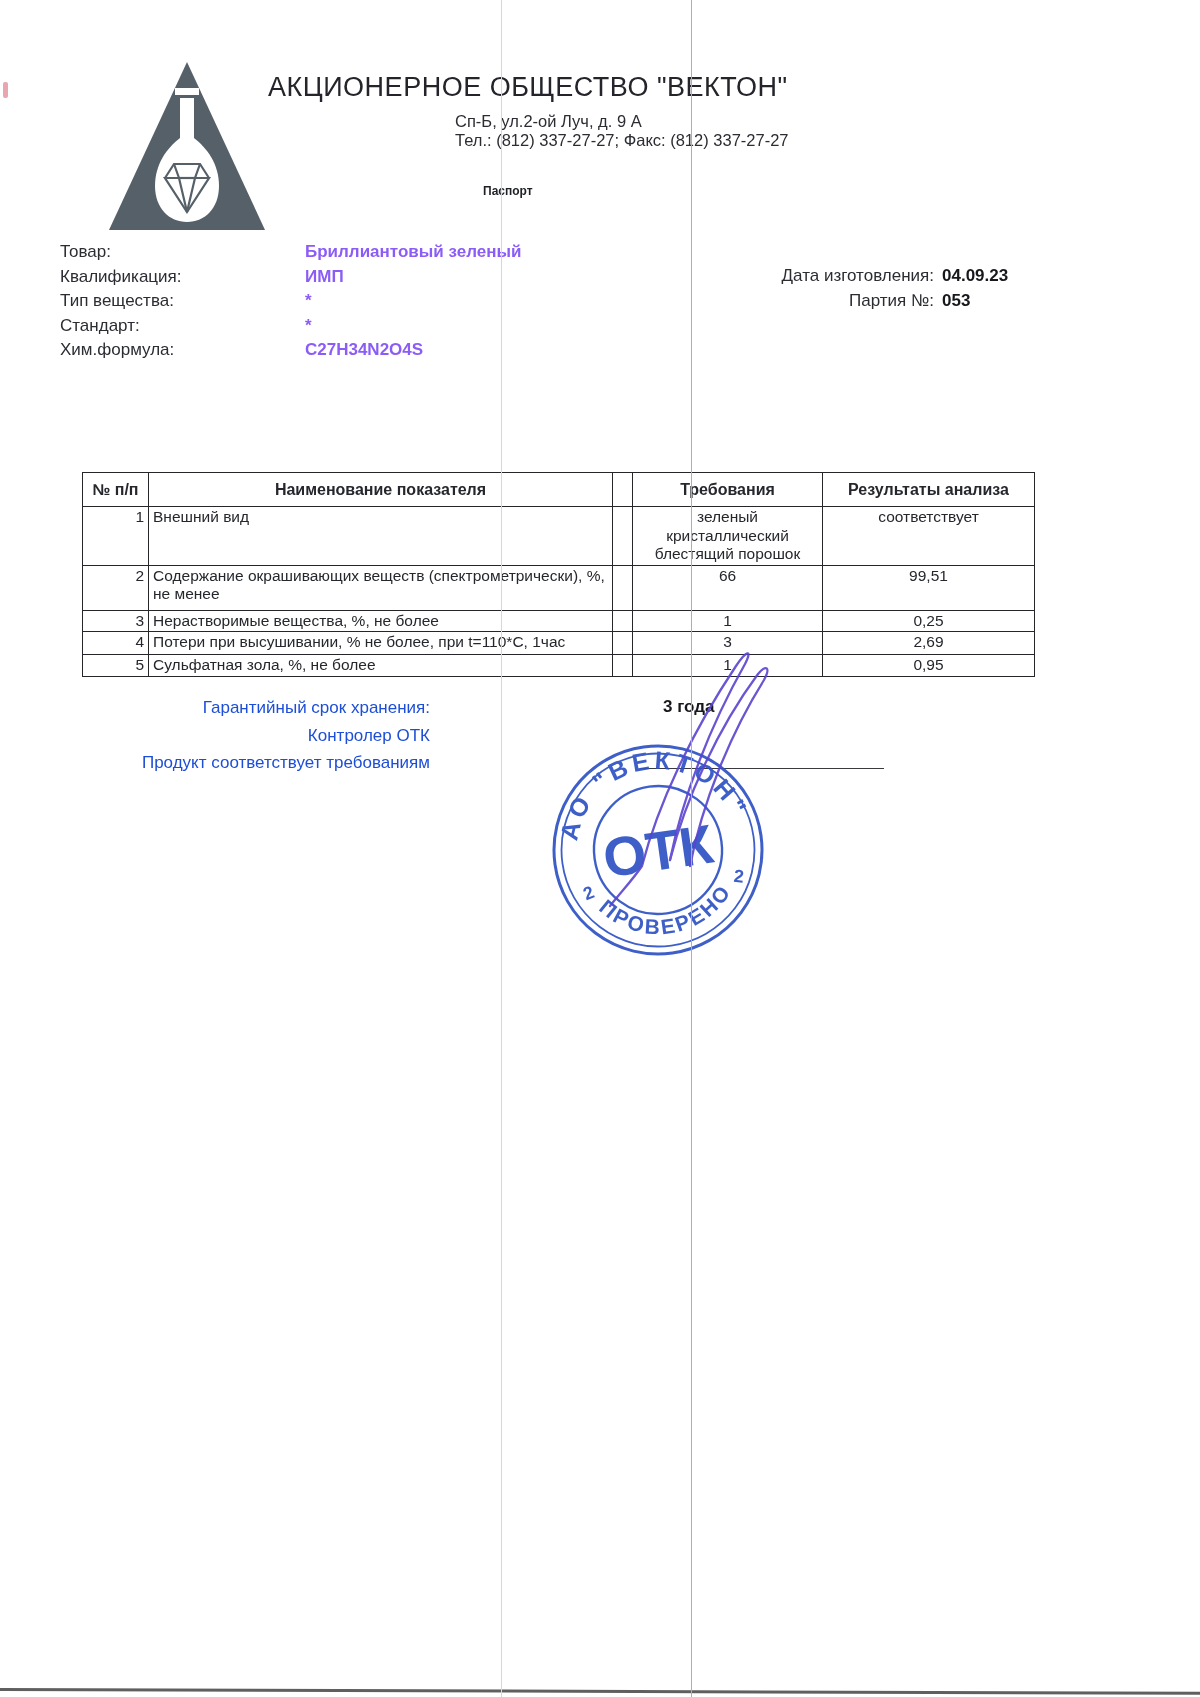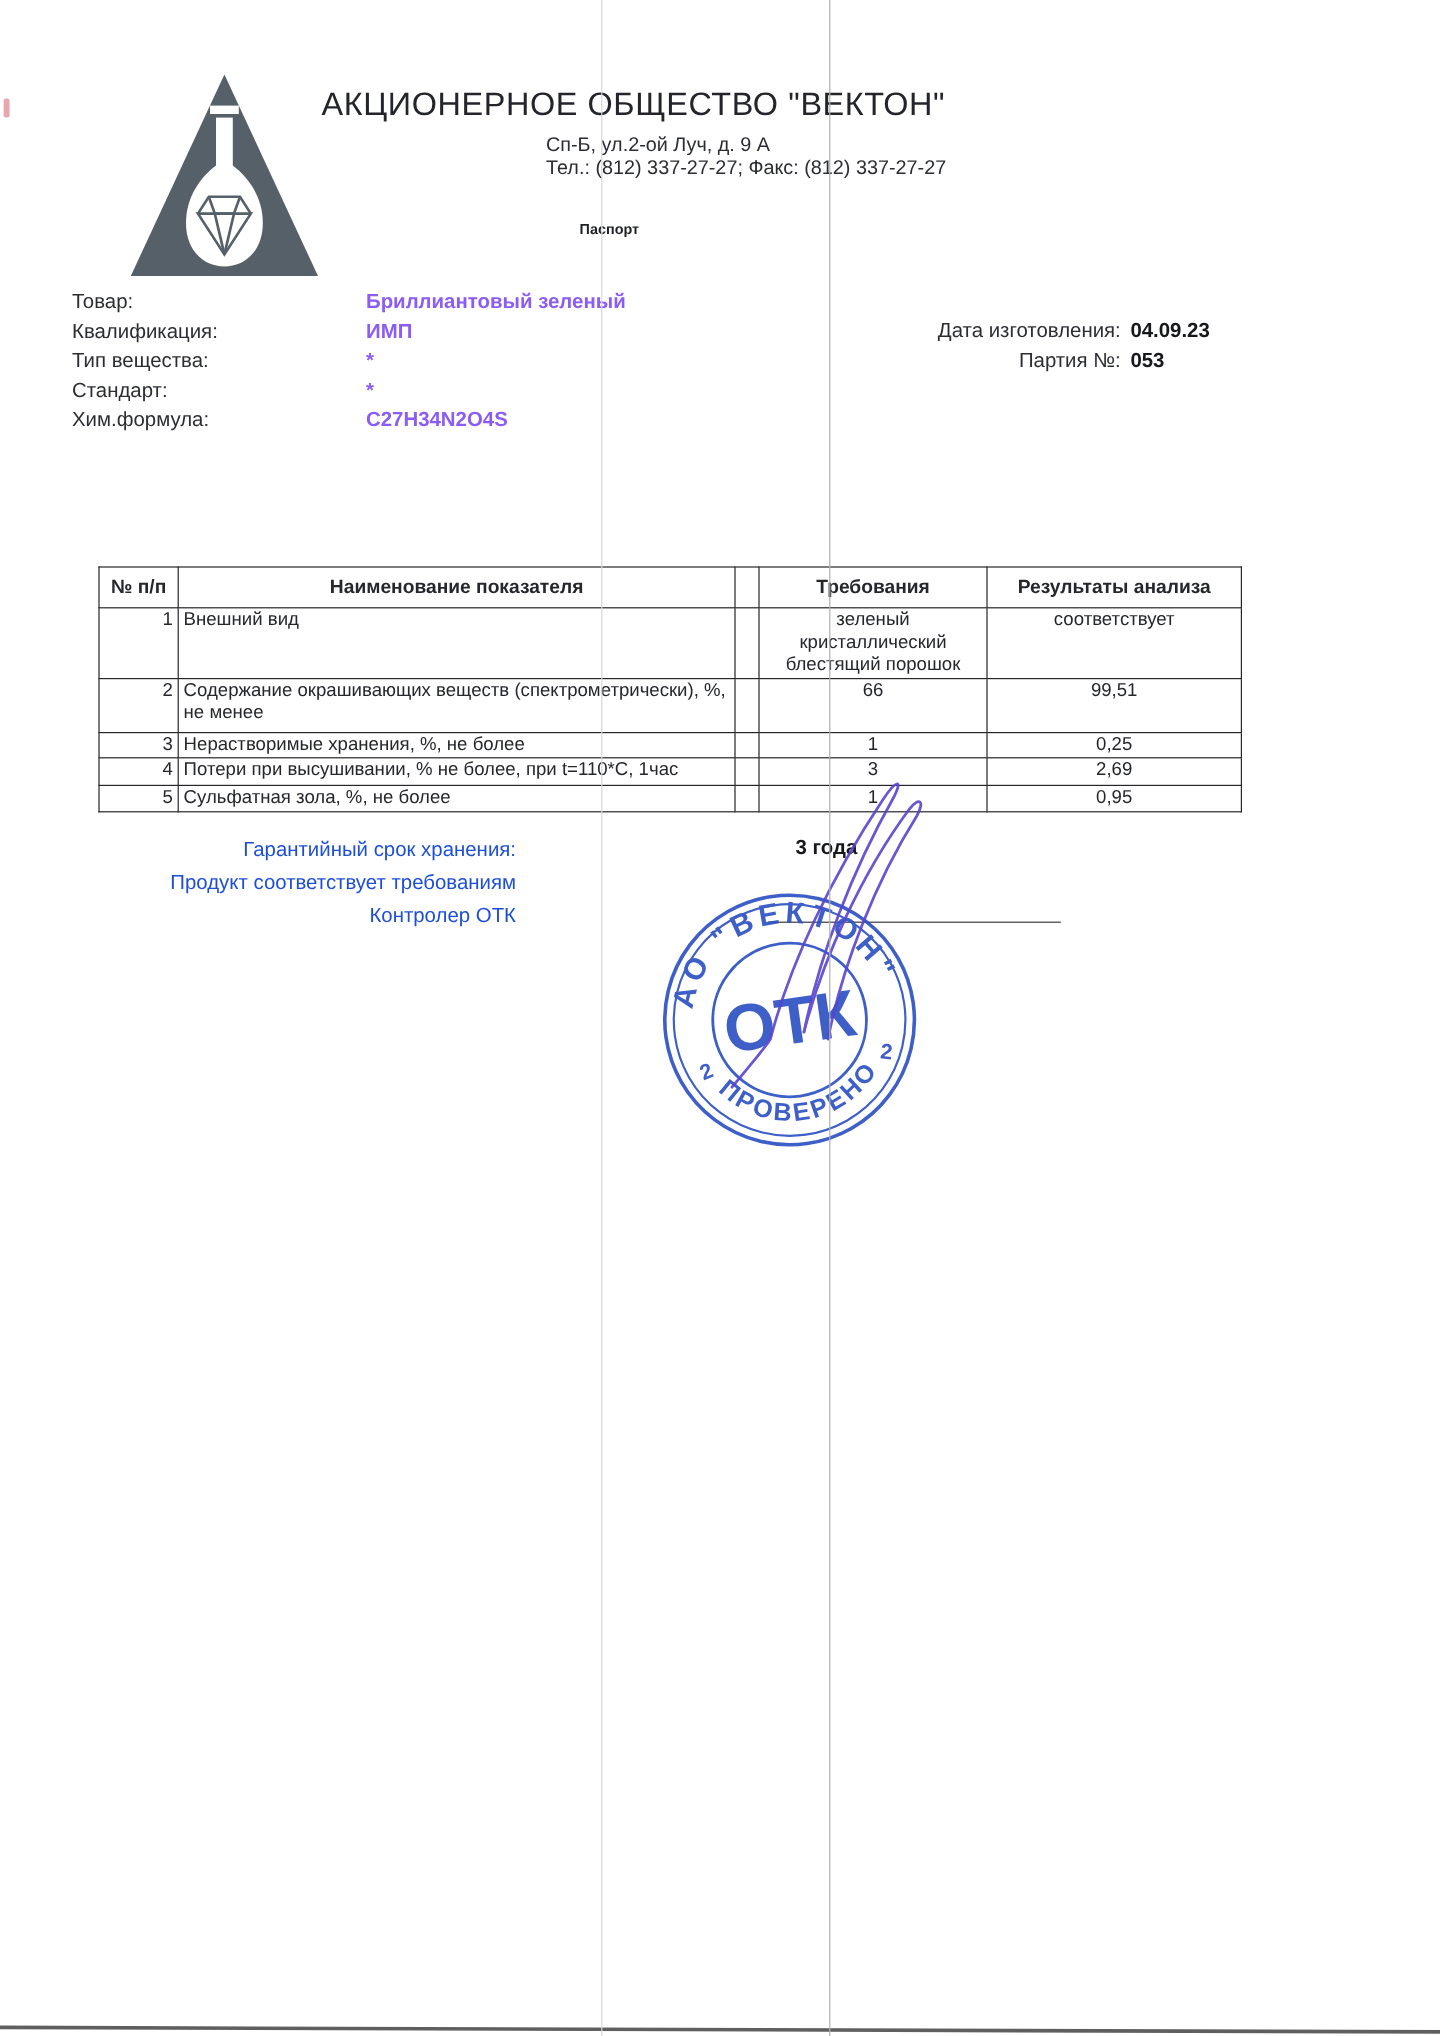--- a/index.html
+++ b/index.html
@@ -147,21 +147,21 @@
       </tr>
       <tr>
         <td class="c-num">2</td>
         <td class="c-name">Содержание окрашивающих веществ (спектрометрически), %, не менее</td>
         <td></td>
         <td class="c-req">66</td>
         <td class="c-res">99,51</td>
       </tr>
       <tr>
         <td class="c-num">3</td>
-        <td class="c-name">Нерастворимые хранения, %, не более</td>
+        <td class="c-name">Нерастворимые вещества, %, не более</td>
         <td></td>
         <td class="c-req">1</td>
         <td class="c-res">0,25</td>
       </tr>
       <tr>
         <td class="c-num">4</td>
         <td class="c-name">Потери при высушивании, % не более, при t=110*C, 1час</td>
         <td></td>
         <td class="c-req">3</td>
         <td class="c-res">2,69</td>
@@ -171,22 +171,22 @@
         <td class="c-name">Сульфатная зола, %, не более</td>
         <td></td>
         <td class="c-req">1</td>
         <td class="c-res">0,95</td>
       </tr>
     </tbody>
   </table>
 
   <div class="footer-labels">
     <div>Гарантийный срок хранения:</div>
+    <div>Контролер ОТК</div>
     <div>Продукт соответствует требованиям</div>
-    <div>Контролер ОТК</div>
   </div>
   <div class="warranty-value">3 года</div>
 
   <div class="sign-line"></div>
 
   <svg class="stamp" viewBox="0 0 220 220">
     <g transform="rotate(-8 110 110)" fill="none" stroke="#2e52c4">
       <circle cx="110" cy="110" r="104" stroke-width="3"></circle>
       <circle cx="110" cy="110" r="96.5" stroke-width="1.8"></circle>
       <circle cx="110" cy="110" r="64" stroke-width="2.4"></circle>

